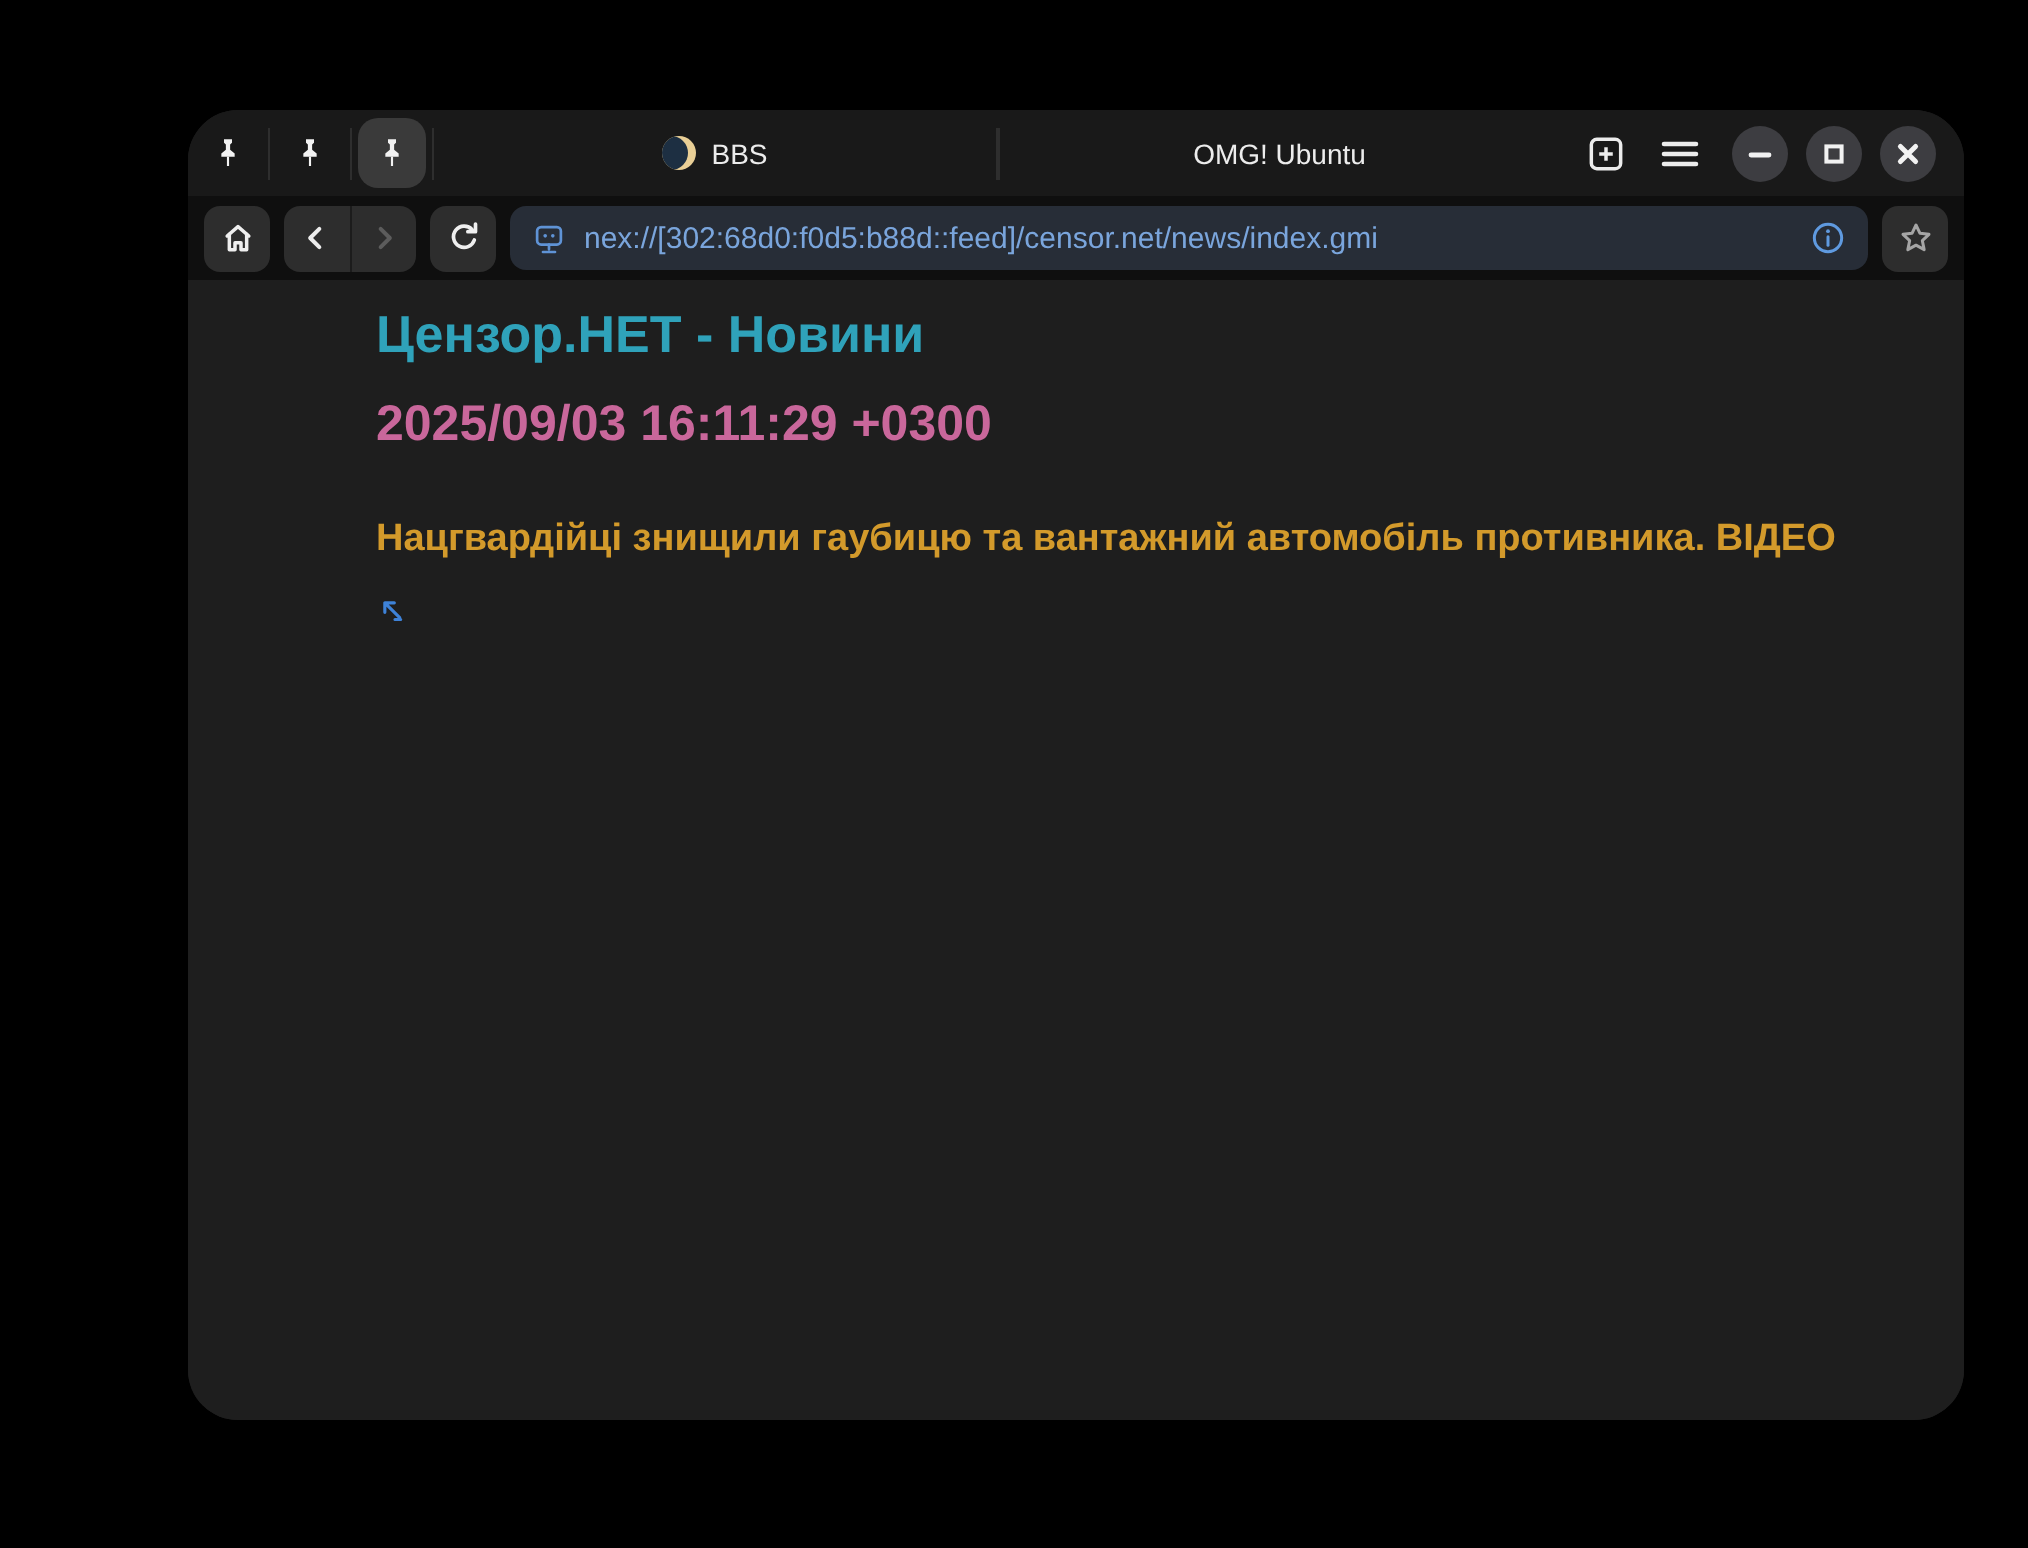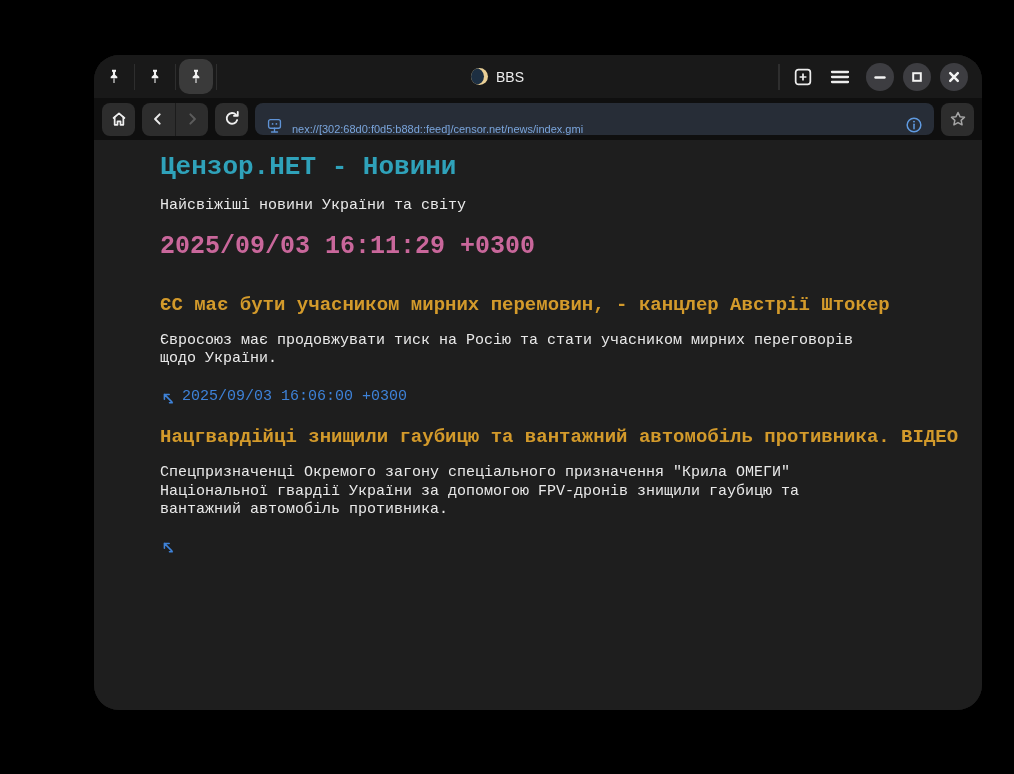--- a/index.html
+++ b/index.html
@@ -57,28 +57,28 @@
     display: flex; align-items: center; justify-content: center;
   }
   .histgroup {
     width: 66px; height: 33px; border-radius: 8px; background: #2d2d2d; flex: 0 0 66px;
     display: flex; align-items: center;
   }
   .histgroup .half { width: 50%; height: 100%; display: flex; align-items: center; justify-content: center; }
   .histgroup .divider { width: 1px; height: 100%; background: #1c1c1c; }
   .urlbar {
     flex: 1 1 auto; height: 32px; background: #272d37; border-radius: 8px;
-    display: flex; align-items: flex-end; gap: 8px; padding: 0 10px;
-    color: #7aa5dc; font-size: 11px; white-space: nowrap; overflow: hidden; min-width: 0;
+    display: flex; align-items: center; gap: 8px; padding: 0 10px;
+    color: #7aa5dc; font-size: 15px; white-space: nowrap; overflow: hidden; min-width: 0;
   }
   .urlbar .urltext { flex: 1 1 auto; overflow: hidden; text-overflow: clip; }
 
   
   .content {
-    flex: 1 1 auto; background: #1e1e1e; padding: 12px 20px 0 66px; overflow: hidden; font-family: Liberation Mono, monospace;
+    flex: 1 1 auto; background: #1e1e1e; padding: 12px 20px 0 94px; overflow: hidden;
   }
   .content h1 { color: #2fa2ba; font-size: 26px; font-weight: 700; line-height: 1.2; margin: 0 0 14px; }
   .content .subtitle { color: #e9e9e9; font-size: 15px; line-height: 1.25; margin: 0 0 16px; }
   .content h2.date { color: #c9679b; font-size: 25px; font-weight: 700; line-height: 1.2; margin: 0 0 32px; }
   .article h3 { color: #d39a2b; font-size: 19px; font-weight: 700; line-height: 1.2; margin: 0 0 15px; white-space: nowrap; }
   .article p { color: #e9e9e9; font-size: 15px; line-height: 1.25; margin: 0 0 19px; max-width: 700px; }
   .article .tslink {
     color: #3e82d8; font-size: 15px; line-height: 1.25; margin: 0 0 19px;
     display: flex; align-items: center; gap: 7px; text-decoration: none; width: max-content;
   }
@@ -116,20 +116,23 @@
     <div class="vsep"></div>
 
     <div class="tab">
       <span class="moon"></span>
       <span>BBS</span>
     </div>
     <div class="vsep"></div>
 
     <div class="vsep"></div>
 
+    <div class="tab">
+      <span>OMG! Ubuntu</span>
+    </div>
 
     <div class="tab-actions">
       <span class="iconbtn">
         <svg width="22" height="22" viewBox="0 0 24 24" fill="none" stroke="#ececec" stroke-width="1.9">
           <rect x="4" y="4" width="16" height="16" rx="3"></rect>
           <path d="M12 8.3v7.4M8.3 12h7.4"></path>
         </svg>
       </span>
       <span class="iconbtn">
         <svg width="24" height="24" viewBox="0 0 24 24" stroke="#ececec" stroke-width="2.3" stroke-linecap="round">
@@ -205,41 +208,29 @@
     <div class="navbtn">
       <svg width="20" height="20" viewBox="0 0 24 24" fill="none" stroke="#a5a5a5" stroke-width="1.8" stroke-linejoin="round">
         <path d="M12 4.2l2.4 5 5.4.6-4 3.8 1.1 5.4L12 16.3 7.1 19l1.1-5.4-4-3.8 5.4-.6z"></path>
       </svg>
     </div>
   </div>
 
   <div class="content">
 
     <h1>Цензор.НЕТ - Новини</h1>
-    <p class="subtitle">Найсвіжіші новини України та світу</p>
     <h2 class="date">2025/09/03 16:11:29 +0300</h2>
 
+
     <div class="article">
-      <h3>ЄС має бути учасником мирних перемовин, - канцлер Австрії Штокер</h3>
-      <p>Євросоюз має продовжувати тиск на Росію та стати учасником мирних переговорів щодо України.</p>
+    </div>
+
+    <div class="article">
+      <h3>Нацгвардійці знищили гаубицю та вантажний автомобіль противника. ВІДЕО</h3>
       <a class="tslink" href="#">
         <svg width="15" height="15" viewBox="0 0 18 18" fill="none" stroke="#3e82d8" stroke-width="1.9" stroke-linecap="round" stroke-linejoin="round">
           <path d="M14.2 14.2 5.3 5.3M5.3 11V5.3H11M11.4 15.3h3.4"></path>
         </svg>
-        <span>2025/09/03 16:06:00 +0300</span>
-      </a>
-    </div>
-
-    <div class="article">
-    </div>
-
-    <div class="article">
-      <h3>Нацгвардійці знищили гаубицю та вантажний автомобіль противника. ВІДЕО</h3>
-      <p>Спецпризначенці Окремого загону спеціального призначення "Крила ОМЕГИ" Національної гвардії України за допомогою FPV-дронів знищили гаубицю та вантажний автомобіль противника.</p>
-      <a class="tslink" href="#">
-        <svg width="15" height="15" viewBox="0 0 18 18" fill="none" stroke="#3e82d8" stroke-width="1.9" stroke-linecap="round" stroke-linejoin="round">
-          <path d="M14.2 14.2 5.3 5.3M5.3 11V5.3H11M11.4 15.3h3.4"></path>
-        </svg>
       </a>
     </div>
 
   </div>
 </div>
 
 </body></html>

